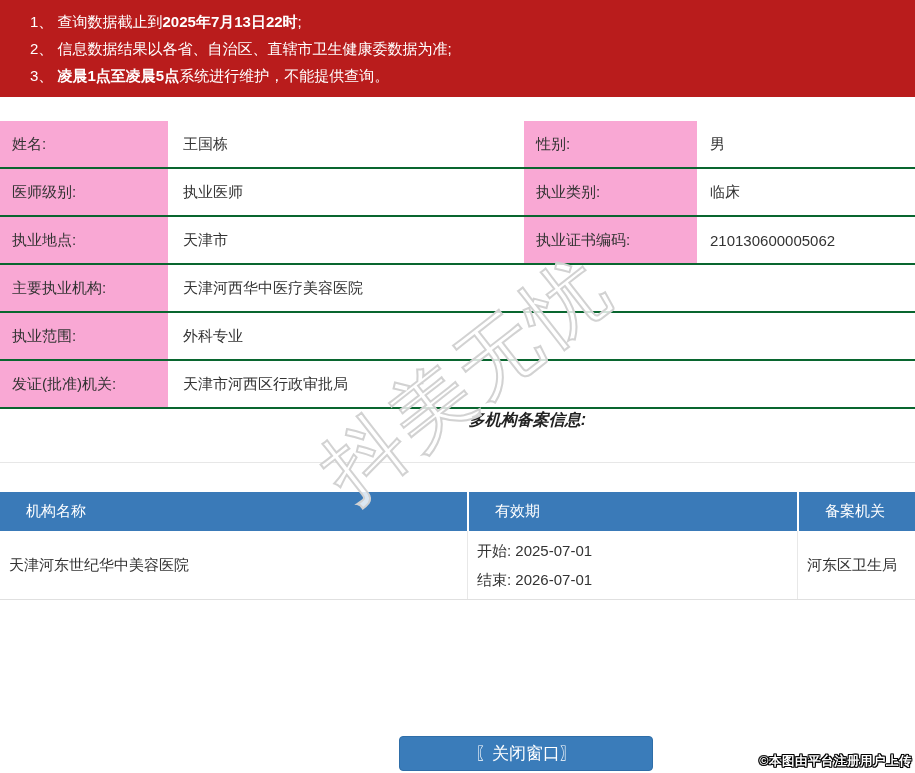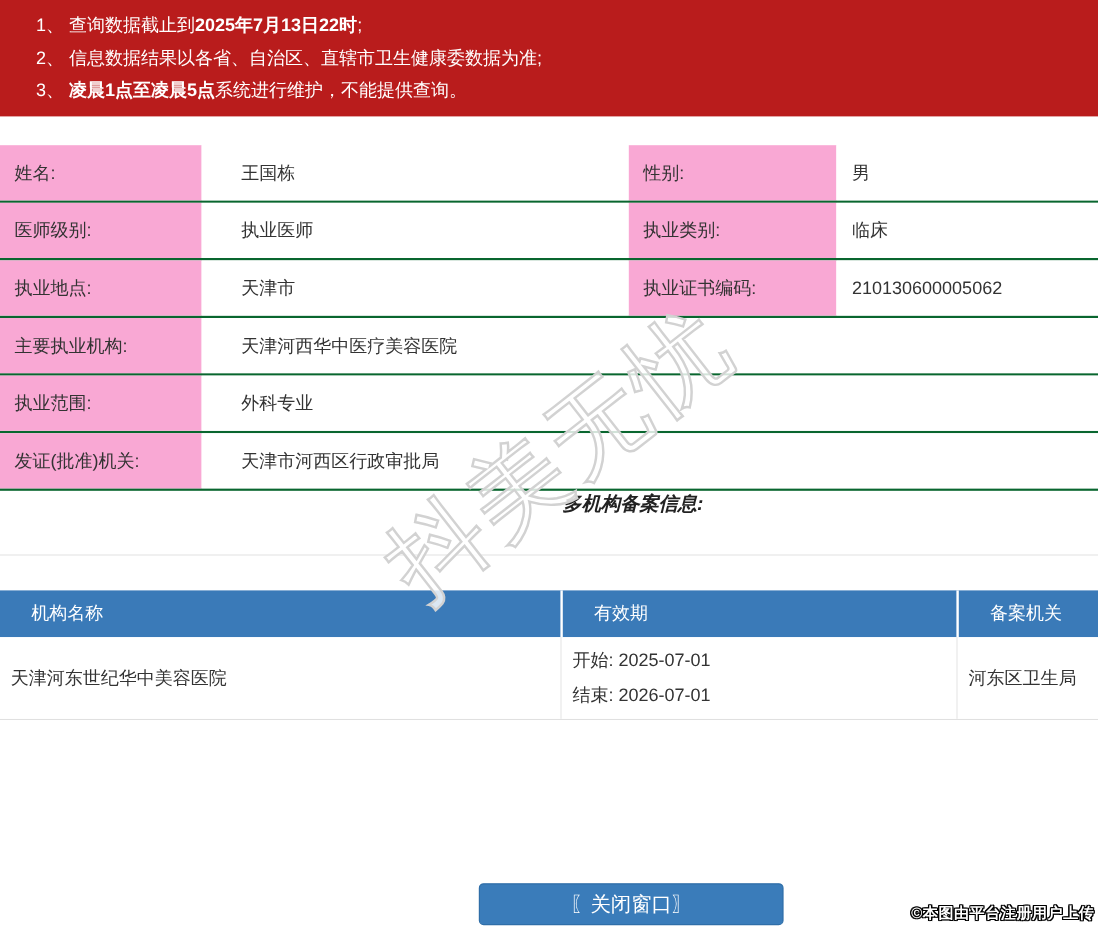--- a/index.html
+++ b/index.html
@@ -20,21 +20,21 @@
   
   .info-table{position:absolute;left:0;top:121px;width:915px;}
   .irow{
     display:grid;height:48px;box-sizing:border-box;
     border-bottom:2px solid #09662f;align-items:center;
   }
   .irow.pair{grid-template-columns:168px 356px 173px 218px;}
   .irow.single{grid-template-columns:168px 747px;}
   .cell{font-size:15px;color:#333;height:100%;display:flex;align-items:center;box-sizing:border-box;}
   .cell.lab{background:#f9a8d4;padding-left:12px;}
-  .cell.val1{padding-left:33px;background:#fff;}
+  .cell.val1{padding-left:15px;background:#fff;}
   .cell.val2{padding-left:13px;background:#fff;}
   
   .section-head{
     position:absolute;left:140px;top:410px;width:775px;height:52px;
     text-align:center;box-sizing:border-box;font-style:italic;
   }
   .section-head .title{font-size:16px;font-weight:bold;color:#222;}
   .section-divider{position:absolute;left:0;top:462px;width:915px;border-top:1px solid #e7e7e7;}
   
   .ftable{position:absolute;left:0;top:492px;width:915px;}

